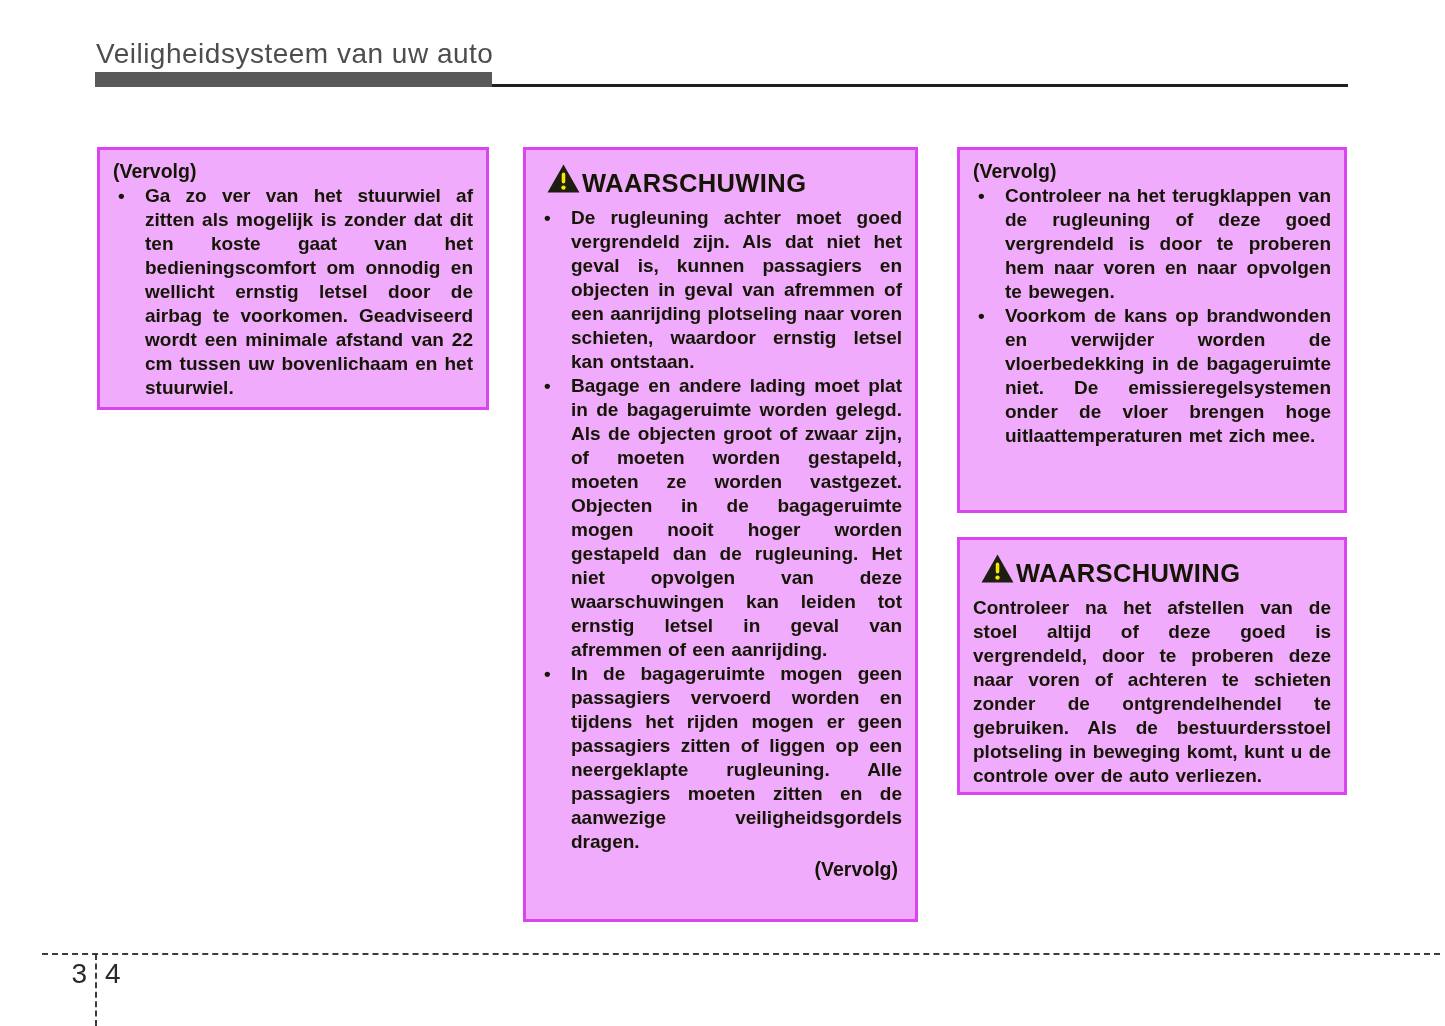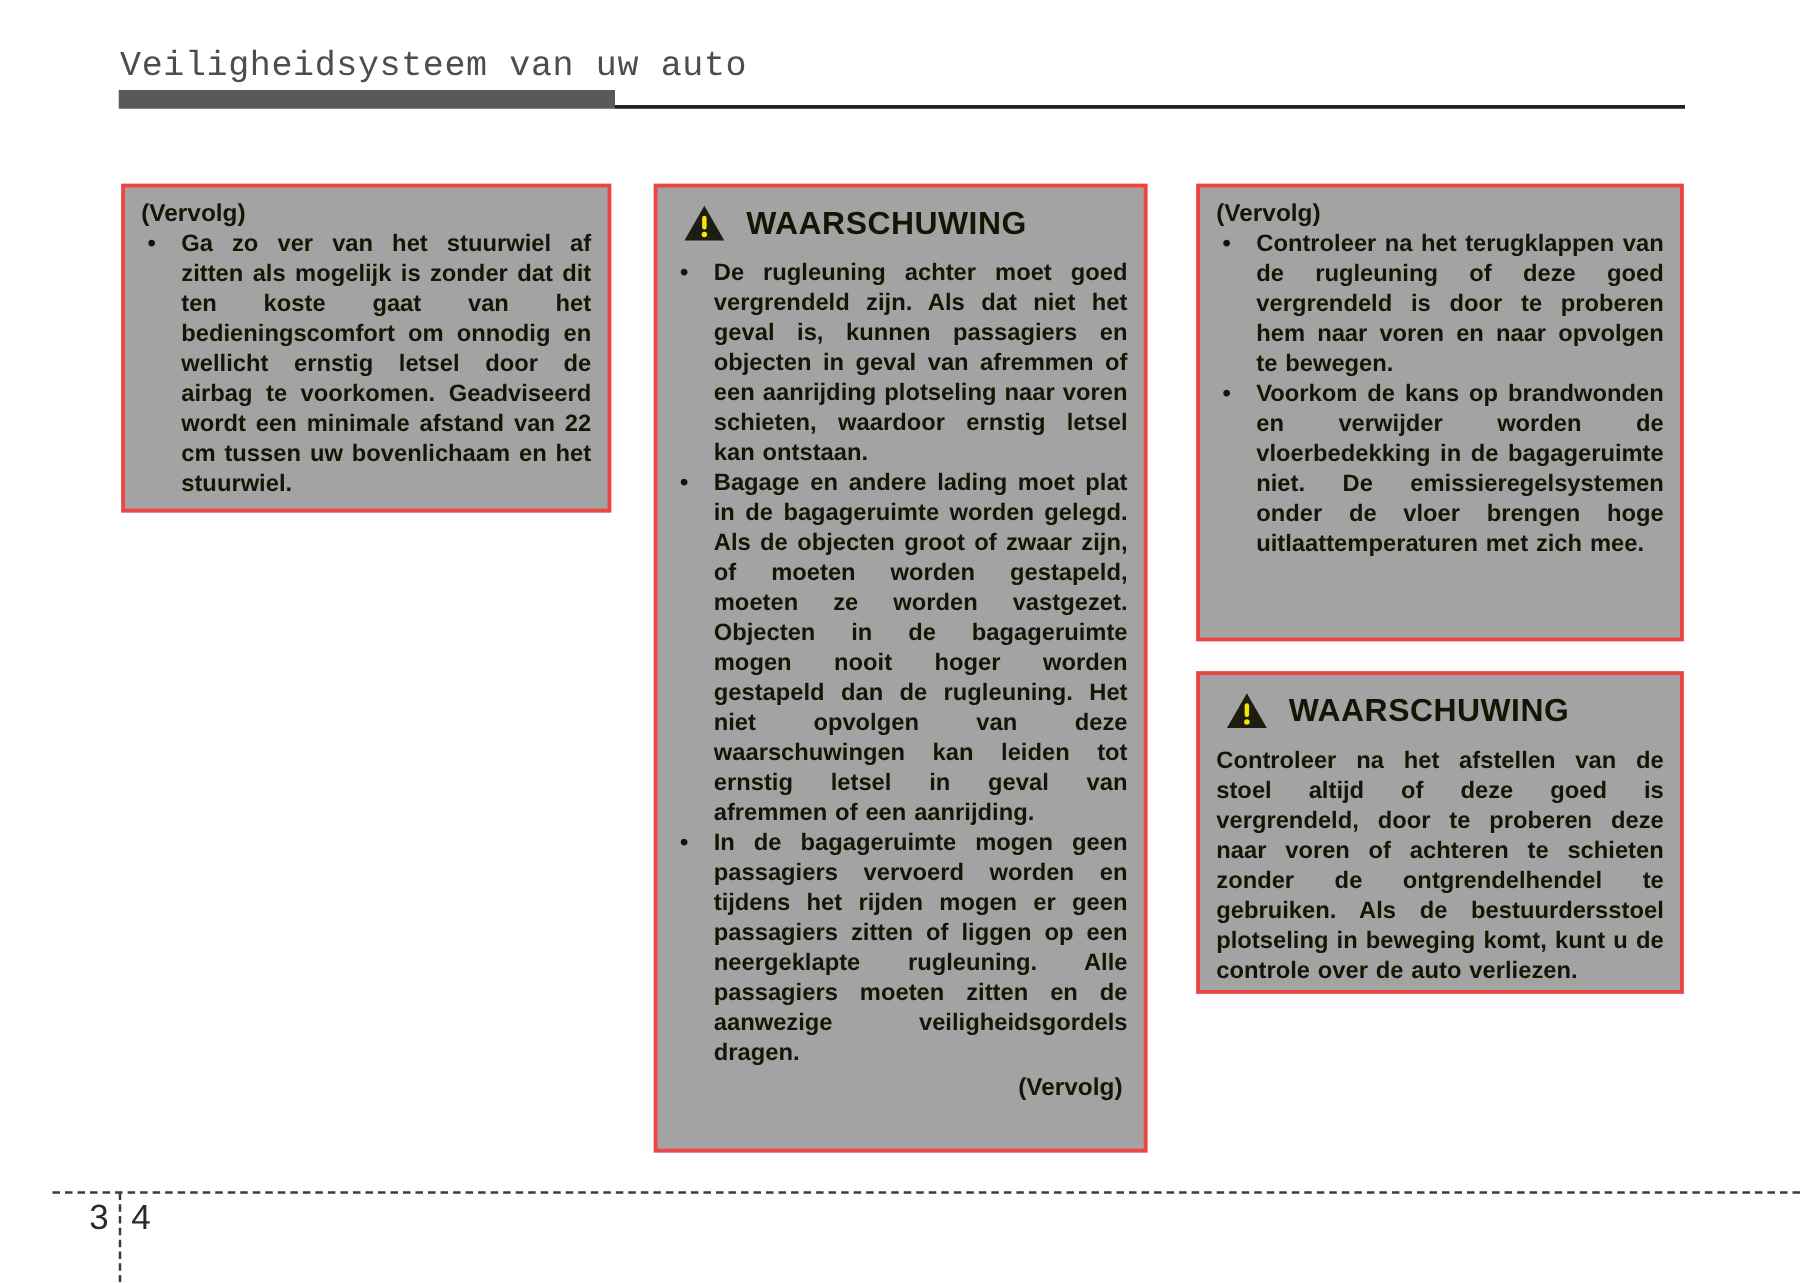--- a/index.html
+++ b/index.html
@@ -14,21 +14,21 @@
     height: 1026px;
     background: #ffffff;
     overflow: hidden;
   }
 
   
   .page-title {
     position: absolute;
     left: 96px;
     top: 38px;
-    font-family: Liberation Mono, monospace;
+    font-family: Liberation Sans, sans-serif;
     font-size: 28px;
     font-weight: 400;
     color: #4d4d4d;
     letter-spacing: 0.5px;
     white-space: nowrap;
   }
   .title-bar {
     position: absolute;
     left: 95px;
     top: 72px;
@@ -42,22 +42,22 @@
     top: 84px;
     width: 856px;
     height: 3px;
     background: #1f1f1f;
   }
 
   
   .warnbox {
     position: absolute;
     box-sizing: border-box;
-    background: #a3a3a3;
-    border: 3px solid #ef4444;
+    background: #f0abfc;
+    border: 3px solid #d946ef;
     color: #151505;
     font-weight: 700;
     font-size: 19px;
     line-height: 24px;
     padding: 9px 13px 8px 13px;
   }
   .box-left   { left: 97px;  top: 147px; width: 392px; height: 263px; }
   .box-middle { left: 523px; top: 147px; width: 395px; height: 775px; padding-top: 12px; }
   .box-right-top    { left: 957px; top: 147px; width: 390px; height: 366px; }
   .box-right-bottom { left: 957px; top: 537px; width: 390px; height: 258px; padding-top: 12px; }
@@ -79,22 +79,22 @@
   .bullet-text {
     flex: 1 1 auto;
     text-align: justify;
     line-height: 24px;
   }
   
   .bullet-text, .warn-body { word-spacing: 1px; }
 
   .warn-heading {
     display: flex;
-    align-items: flex-start;
-    gap: 17px;
+    align-items: center;
+    gap: 2px;
     margin: 2px 0 4px 8px;
     line-height: 30px;
   }
   .warn-heading .warn-title {
     font-size: 25.5px;
     letter-spacing: 0.4px;
     line-height: 30px;
   }
   .warn-subtitle {
     margin: 0 0 4px 54px;

